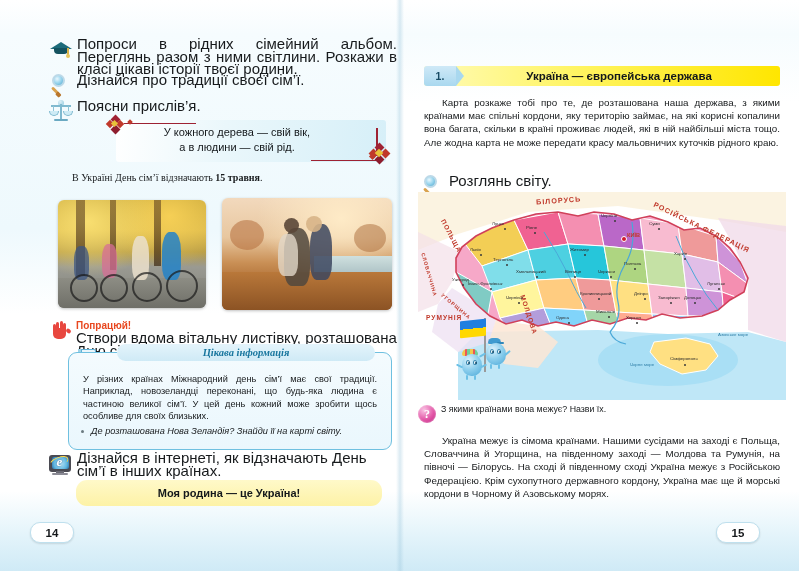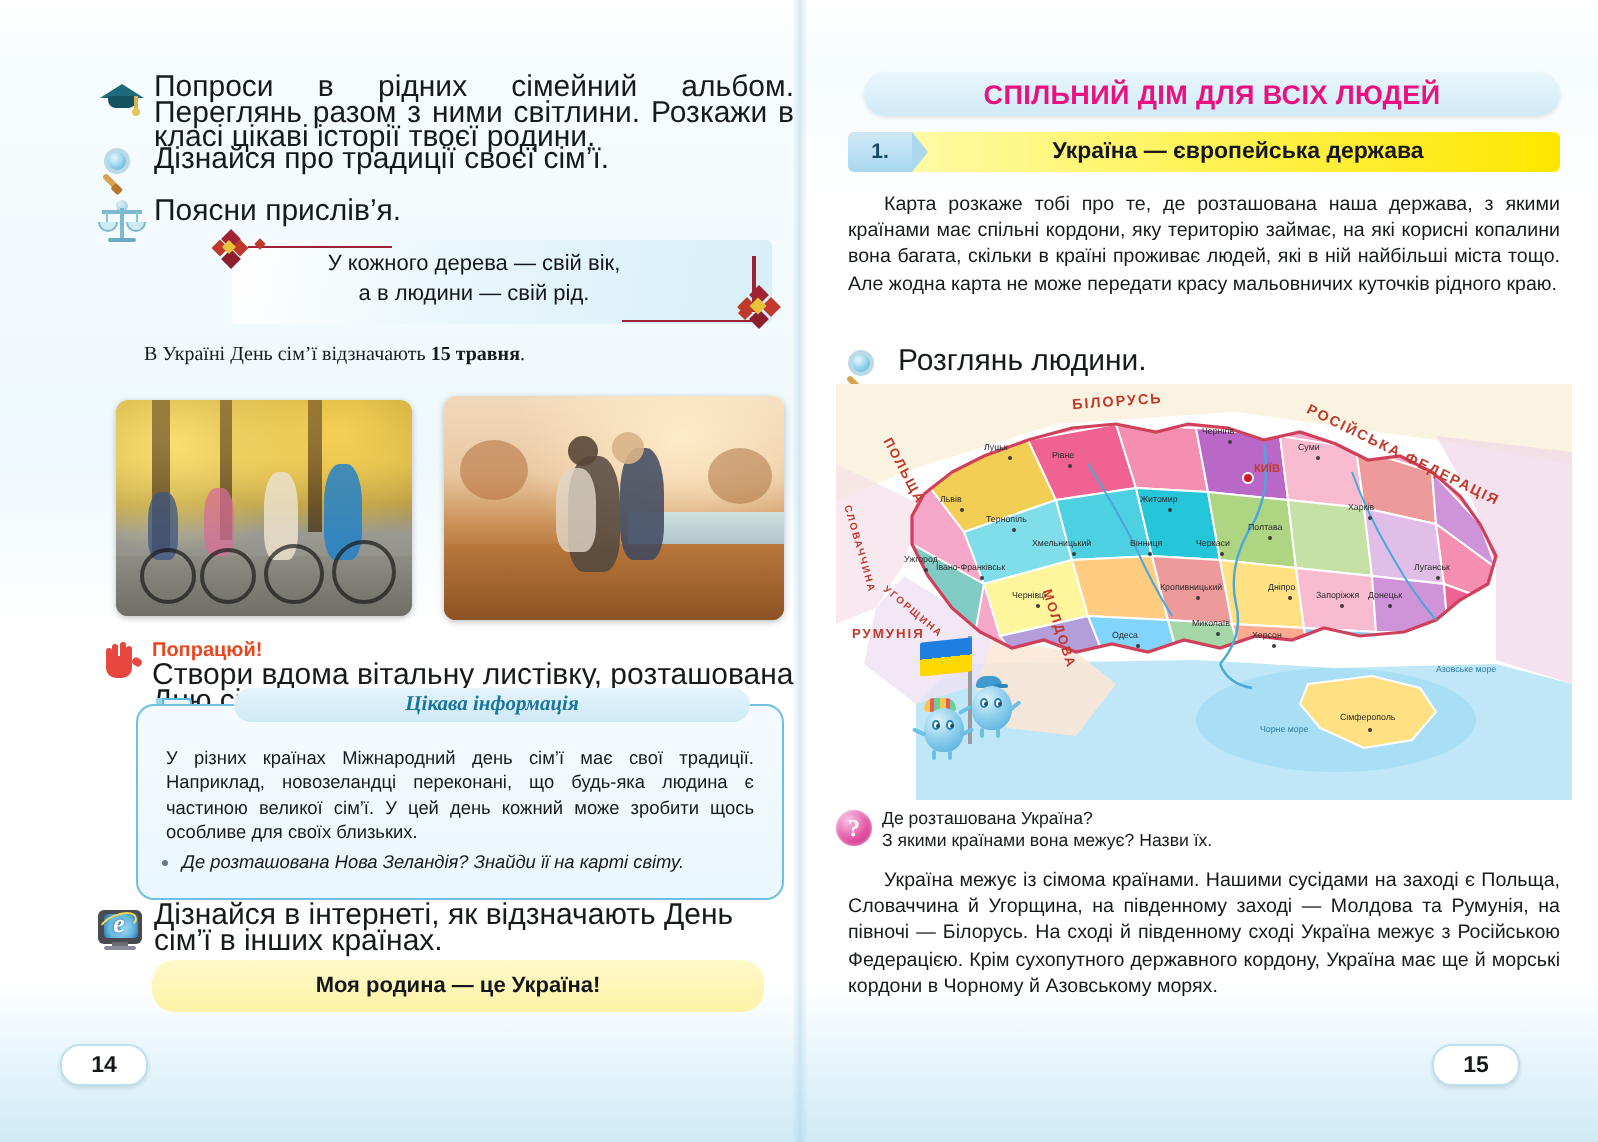--- a/index.html
+++ b/index.html
@@ -346,37 +346,34 @@
     </span>
     <span class="txt" style="width:318px;">Дізнайся в інтернеті, як відзначають День сім’ї в інших країнах.</span>
   </div>
 
   <div class="yellowbar">
     <span>Моя родина — це Україна!</span>
   </div>
 
   <div class="pagenum left">14</div>
 
-  <div class="chapter-bar">
-    <span>СПІЛЬНИЙ ДІМ ДЛЯ ВСІХ ЛЮДЕЙ</span>
-  </div>
 
   <div class="lesson-bar">
     <div class="lesson-num">1.</div>
     <div class="lesson-title">Україна — європейська держава</div>
   </div>
 
   <div class="txt just" style="position:absolute;left:424px;top:96px;width:356px;text-indent:18px;font-size:9.8px;line-height:13.2px;">Карта розкаже тобі про те, де розташована наша держава, з якими країнами має спільні кордони, яку територію займає, на які корисні копалини вона багата, скільки в країні проживає людей, які в ній найбільші міста тощо. Але жодна карта не може передати красу мальовничих куточків рідного краю.</div>
 
   <div class="irow" style="left:422px;top:175px;width:356px;">
     <span class="ico ico-mag">
       <span class="mag-lens"></span>
         <span class="mag-handle"></span>
     </span>
-    <span class="txt" style="width:326px;">Розглянь людини.</span>
+    <span class="txt" style="width:326px;">Розглянь світу.</span>
   </div>
 
   <div class="map">
     <svg class="map-svg" width="368" height="208" viewBox="0 0 368 208">
       <defs>
         <clipPath id="ua">
           <path d="M38,66 L44,55 L58,44 L74,36 L96,28 L118,22 L140,20 L160,24 L176,20 L196,22 L214,28 L232,24 L250,30 L266,38 L282,36 L298,44 L312,56 L322,70 L330,86 L326,100 L312,108 L300,118 L284,124 L262,126 L244,122 L228,128 L210,126 L192,132 L174,128 L156,134 L138,130 L120,134 L104,128 L88,132 L72,124 L58,112 L46,96 L38,80 Z"></path>
         </clipPath>
       </defs>
 
@@ -531,21 +528,20 @@
       <span class="m-leg" style="left:16px;top:27px;"></span>
     </span>
   </div>
 
   <div class="irow" style="left:418px;top:404px;width:362px;">
     <span class="ico ico-q">
       <span class="q-circ"></span>
         <span class="q-mark">?</span>
     </span>
     <span style="display:block;width:338px;">
-      <span class="txt" style="display:block;font-size:8.8px;line-height:11.4px;">Де розташована Україна?</span>
       <span class="txt" style="display:block;font-size:8.8px;line-height:11.4px;">З якими країнами вона межує? Назви їх.</span>
     </span>
   </div>
 
   <div class="txt just" style="position:absolute;left:424px;top:434px;width:356px;text-indent:18px;font-size:9.8px;line-height:13.2px;">Україна межує із сімома країнами. Нашими сусідами на заході є Польща, Словаччина й Угорщина, на південному заході — Молдова та Румунія, на півночі — Білорусь. На сході й південному сході Україна межує з Російською Федерацією. Крім сухопутного державного кордону, Україна має ще й морські кордони в Чорному й Азовському морях.</div>
 
   <div class="pagenum right">15</div>
 </div>
 
 </body></html>

